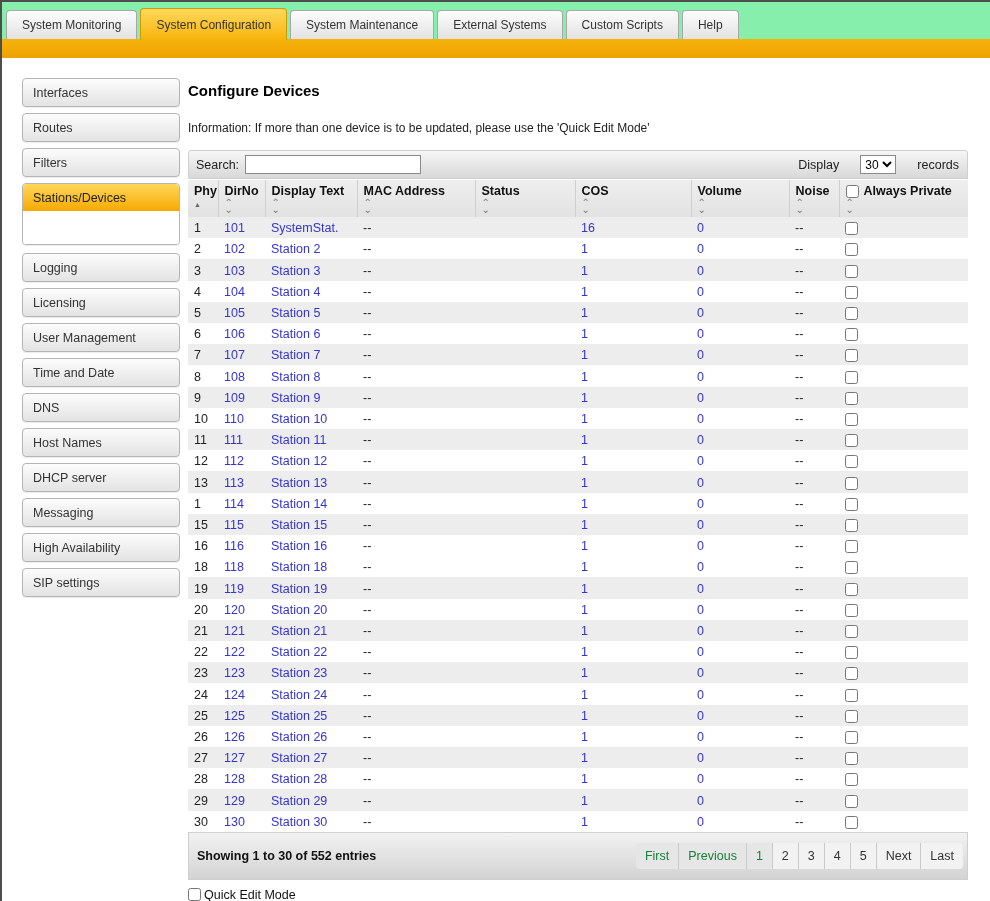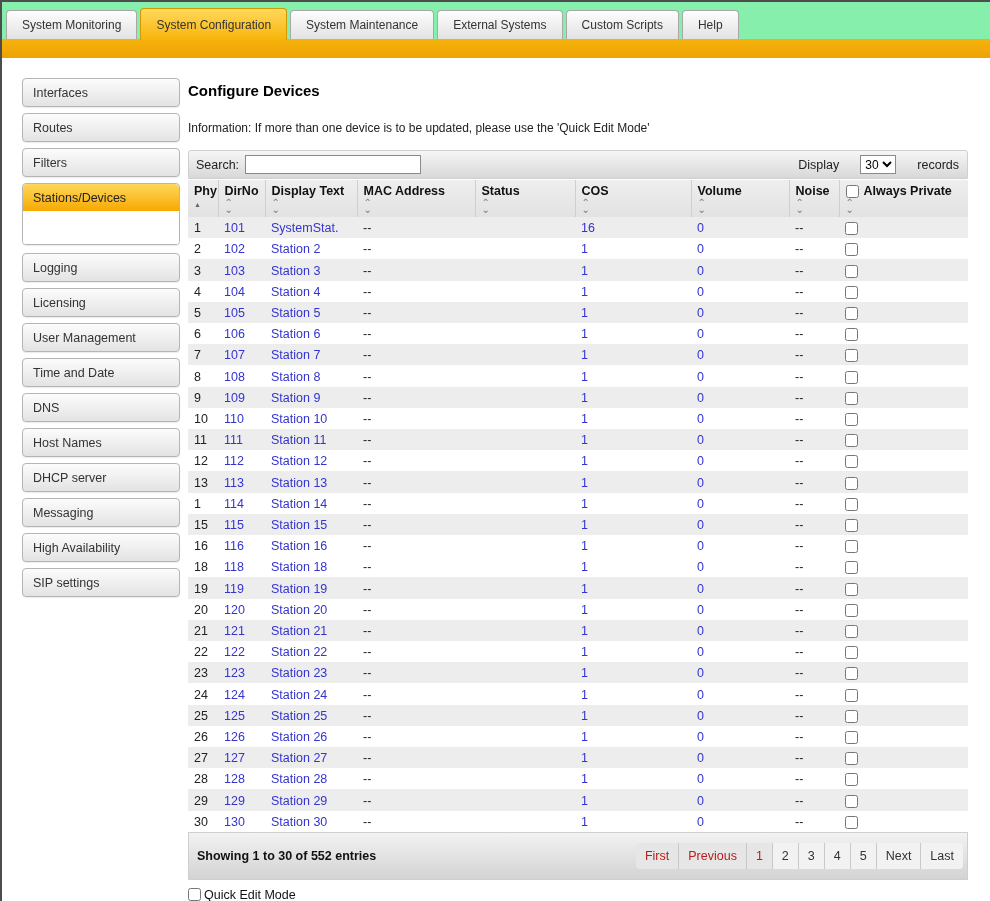--- a/index.html
+++ b/index.html
@@ -159,21 +159,21 @@
   }
   .pg {
     padding: 6px 9px;
     font-size: 12.5px;
     border-left: 1px solid #c9c9c9;
     background: #f2f2f2;
     color: #333;
     cursor: pointer;
   }
   .pg:first-child { border-left: none; }
-  .pg.disabled, .pg.current { color: #b91c1c; background: #e6e6e6; cursor: default; }
+  .pg.disabled, .pg.current { color: #15803d; background: #e6e6e6; cursor: default; }
   
   .quickedit {
     display: flex; align-items: center;
     margin-top: 8px; font-size: 12.5px; color: #111;
     gap: 3px;
   }
 </style>
 </head>
 <body>
 

